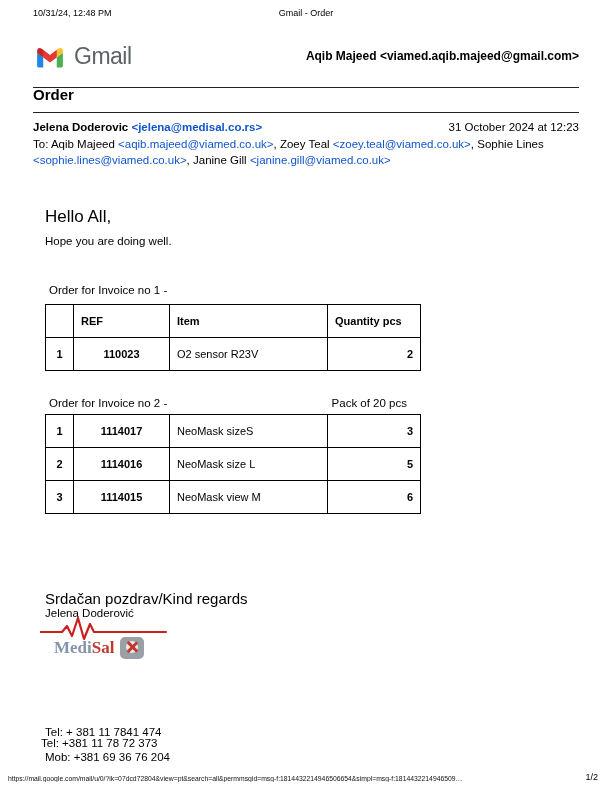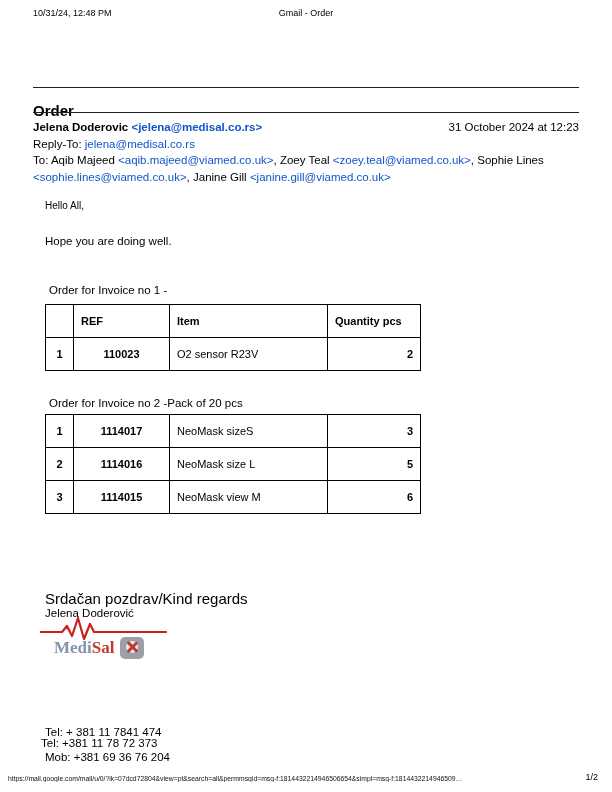--- a/index.html
+++ b/index.html
@@ -19,36 +19,36 @@
   
   .gmail-bar { position:absolute; top:40px; left:33px; right:33px; display:flex; justify-content:space-between; align-items:center; height:32px; }
   .gmail-logo { display:flex; align-items:center; gap:7px; }
   .gmail-logo svg { width:34px; height:27px; display:block; }
   .gmail-wordmark { font-size:23px; color:#5f6368; letter-spacing:-0.5px; }
   .account { font-size:12px; font-weight:bold; }
 
   .rule { position:absolute; left:33px; right:33px; border:none; border-top:1px solid #222; margin:0; }
   .rule1 { top:87px; }
   .rule2 { top:112px; }
-  .subject { position:absolute; top:102px; left:33px; font-size:15px; font-weight:bold; margin:0; }
+  .subject { position:absolute; top:86px; left:33px; font-size:15px; font-weight:bold; margin:0; }
 
   
   .meta { position:absolute; top:119px; left:33px; right:33px; font-size:11.5px; line-height:1.45; }
   .meta-row1 { display:flex; justify-content:space-between; }
   .from-name { font-weight:bold; }
   .email-link { color:#1155cc; font-weight:inherit; cursor:pointer; }
   .from-line .email-link { font-weight:bold; }
   .date { font-weight:normal; }
 
   
-  .greeting { position:absolute; top:190px; left:45px; font-size:10px; }
+  .greeting { position:absolute; top:190px; left:45px; font-size:17px; }
   .body-line { position:absolute; top:223px; left:45px; font-size:11.5px; }
 
   .section1-label { position:absolute; top:284px; left:49px; font-size:11.5px; }
-  .section2-row { position:absolute; top:397px; left:49px; width:358px; display:flex; font-size:11.5px; }
+  .section2-row { position:absolute; top:397px; left:49px; width:358px; display:flex; justify-content:space-between; font-size:11.5px; }
 
   table.order-table { position:absolute; left:45px; border-collapse:collapse; font-size:11px; table-layout:fixed; }
   #table1 { top:304px; }
   #table2 { top:414px; }
   table.order-table td, table.order-table th { border:1px solid #000; padding:2px 7px; height:28px; overflow:hidden; }
   table.order-table th { font-weight:bold; text-align:left; vertical-align:middle; }
   .head-row th { height:46px; }
   .c0 { width:13px; text-align:center; font-weight:bold; }
   .c1 { width:81px; text-align:center; font-weight:bold; }
   .c2 { width:143px; text-align:left; font-weight:normal; }
@@ -82,36 +82,47 @@
 </head>
 <body>
 
 <div class="page">
 
   <div class="print-header">
     <span>10/31/24, 12:48 PM</span>
     <span class="print-title">Gmail - Order</span>
   </div>
 
+  <div class="gmail-bar">
+    <div class="gmail-logo">
+      <span>
+        <svg viewBox="0 0 48 44" aria-hidden="true">
+          <path fill="#4caf50" d="M45,16.2l-5,2.75l-5,4.75L35,40h7c1.657,0,3-1.343,3-3V16.2z"></path>
+          <path fill="#1e88e5" d="M3,16.2l3.614,1.71L13,23.7V40H6c-1.657,0-3-1.343-3-3V16.2z"></path>
+          <path fill="#e53935" d="M35,11.2l-11,8.25l-11-8.25l-1,5.8l1,6.7l11,8.25l11-8.25l1-6.7L35,11.2z"></path>
+          <path fill="#c62828" d="M3,12.298V16.2l10,7.5V11.2L9.876,8.859C9.132,8.301,8.228,8,7.298,8h0C4.924,8,3,9.924,3,12.298z"></path>
+          <path fill="#fbc02d" d="M45,12.298V16.2l-10,7.5V11.2l3.124-2.341C38.868,8.301,39.772,8,40.702,8h0C43.076,8,45,9.924,45,12.298z"></path>
+        </svg>
+      </span>
+      <span class="gmail-wordmark">Gmail</span>
+    </div>
+    <div class="account">Aqib Majeed &lt;viamed.aqib.majeed@gmail.com&gt;</div>
+  </div>
 
   <hr class="rule rule1">
   <h1 class="subject">Order</h1>
   <hr class="rule rule2">
 
   <div class="meta">
     <div class="meta-row1 from-line">
       <span>
         <span class="from-name">Jelena Doderovic</span>
         <span class="email-link">&lt;jelena@medisal.co.rs&gt;</span>
       </span>
       <span class="date">31 October 2024 at 12:23</span>
-    </div>
-    <div>
-      <span>Reply-To:</span>
-      <span class="email-link">jelena@medisal.co.rs</span>
     </div>
     <div>
       <span>To:</span>
       <span>Aqib Majeed </span><span class="email-link">&lt;aqib.majeed@viamed.co.uk&gt;</span><span>, Zoey Teal </span><span class="email-link">&lt;zoey.teal@viamed.co.uk&gt;</span><span>, Sophie Lines </span><span class="email-link">&lt;sophie.lines@viamed.co.uk&gt;</span><span>, Janine Gill </span><span class="email-link">&lt;janine.gill@viamed.co.uk&gt;</span>
     </div>
   </div>
 
   <p class="greeting">Hello All,</p>
   <p class="body-line">Hope you are doing well.</p>
 

